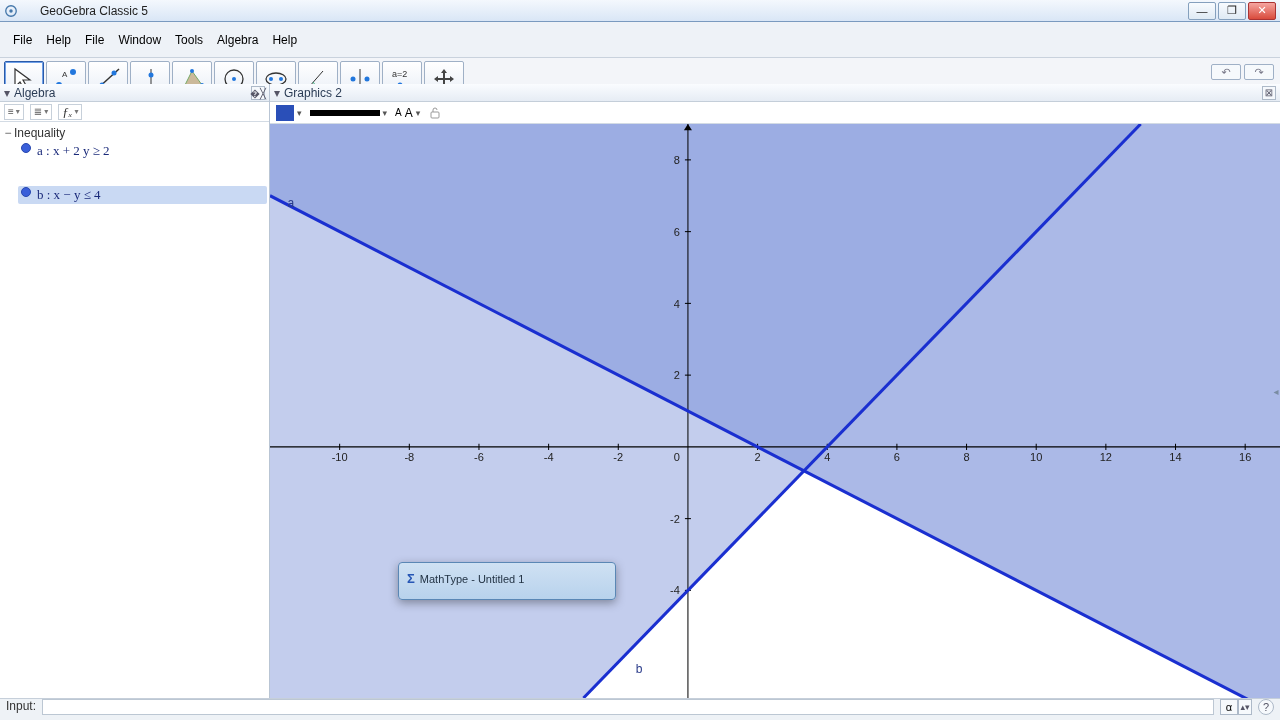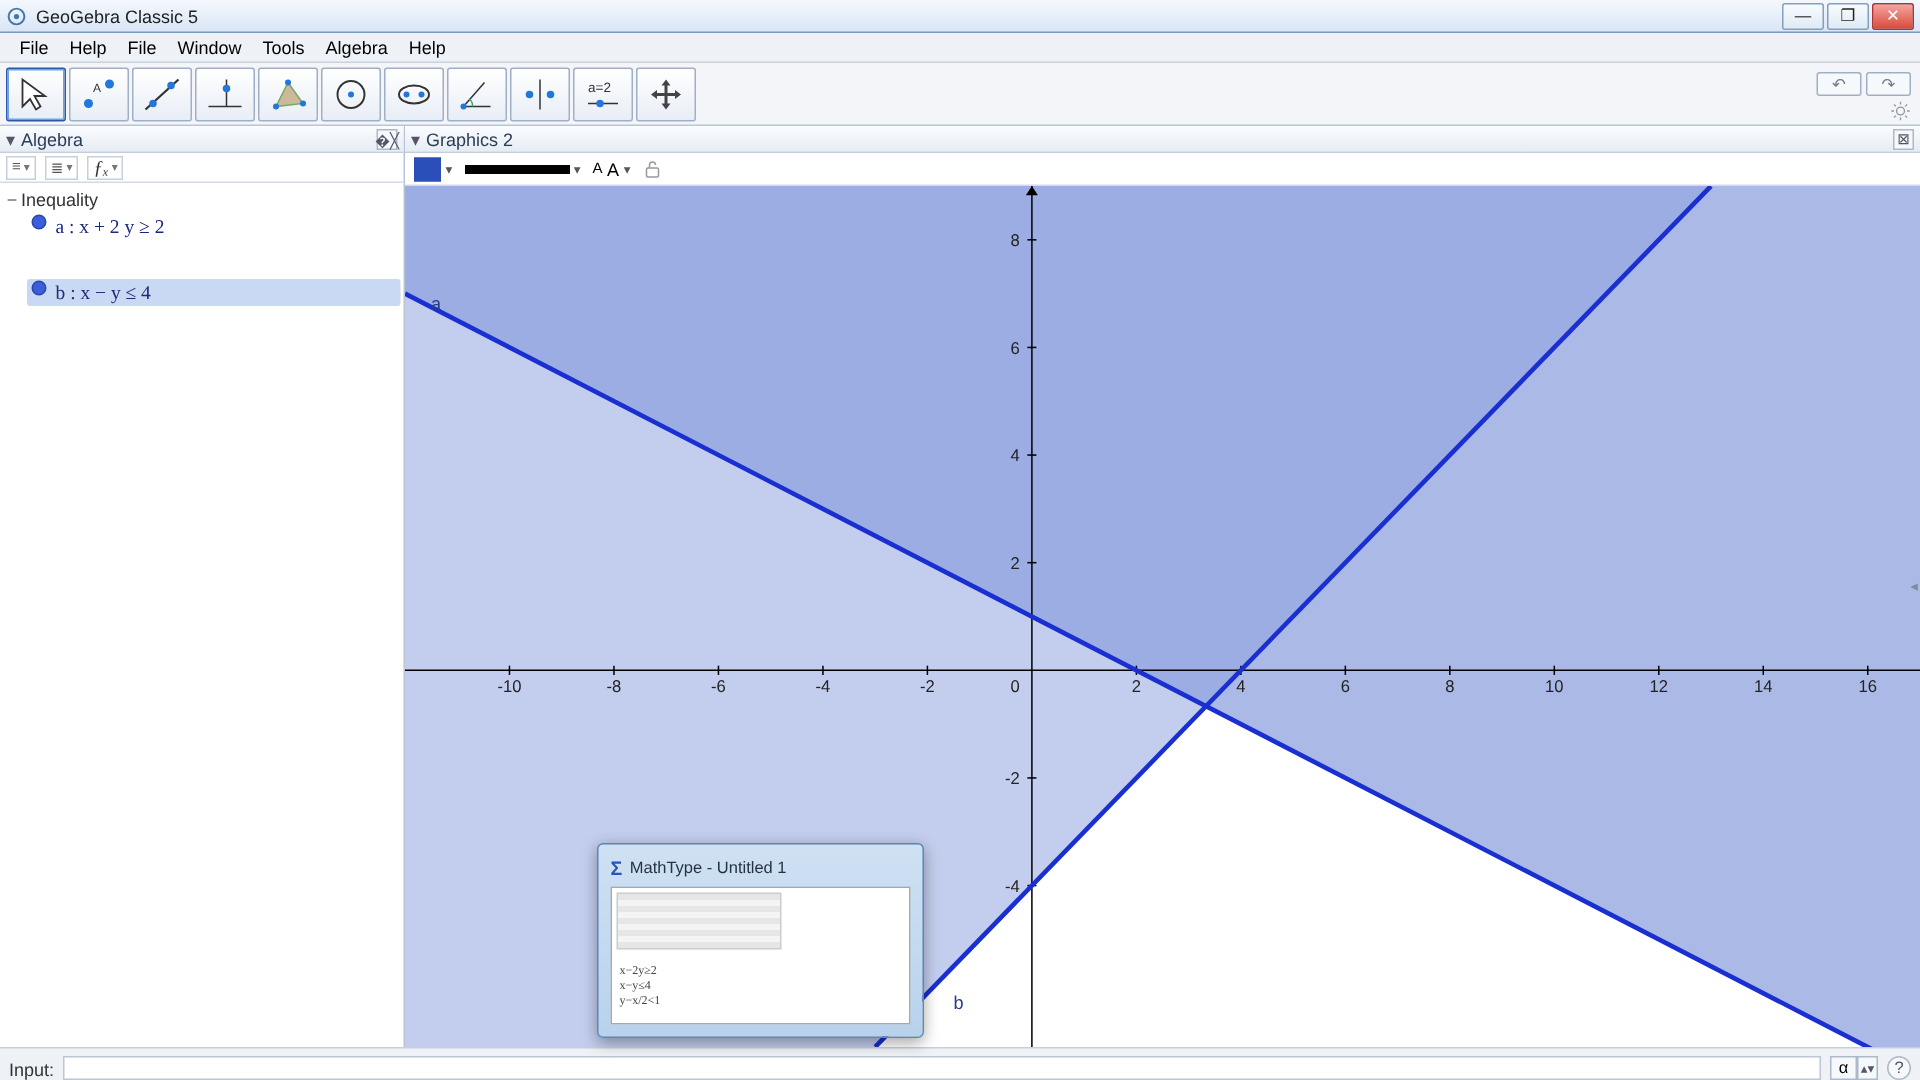--- a/index.html
+++ b/index.html
@@ -1,25 +1,25 @@
 <!DOCTYPE html>
 <html><head>
 <meta charset="utf-8">
 <style>
   * { box-sizing: border-box; margin: 0; padding: 0; font-family: "Segoe UI", Tahoma, sans-serif; }
   html, body { width: 1280px; height: 720px; overflow: hidden; background: #d2e0f0; }
   
   .titbar { height: 22px; background: linear-gradient(#f4f8fd,#d9e6f6); border-bottom:1px solid #7a9abf; display:flex; align-items:center; padding:0 4px; font-size:12px; color:#222;}
   .titbar .ico{width:14px;height:14px;margin-right:6px; color:#4a6;}
-  .titbar .title{flex:0 0 auto;}
+  .titbar .title{flex:0 0 auto;margin-left:16px;}
   .titbar .spacer{flex:1;}
   .winbtn{ width:28px;height:18px;border:1px solid #85a0bd; background:linear-gradient(#f8fbfe,#dfeaf4); margin-left:2px; display:flex;align-items:center;justify-content:center; font-size:11px; border-radius:2px;}
   .winbtn.close{background:linear-gradient(#f5a5a0,#d94b3c); color:#fff; border-color:#a33;}
   
-  .menubar{height:20px; background:#eef2f7; border-bottom:1px solid #c9d2dd; display:flex; align-items:center; padding:0 6px; font-size:12px;}
+  .menubar{height:36px; background:#eef2f7; border-bottom:1px solid #c9d2dd; display:flex; align-items:center; padding:0 6px; font-size:12px;}
   .menubar span{padding:2px 7px; cursor:default;}
   
   .toolbar{height:42px; background:#f3f5f9; border-bottom:1px solid #b9c5d4; display:flex; align-items:center; padding:3px 4px; position:relative;}
   .tbtn{width:40px;height:36px;border:1px solid #9fb0c6; background:linear-gradient(#ffffff,#e8eef6); margin-right:2px; border-radius:2px; display:flex; align-items:center; justify-content:center;}
   .tbtn.sel{border-color:#2a5aa8; box-shadow:inset 0 0 0 1px #6fa0e8;}
   .tbtn svg{width:30px;height:28px;}
   .toolbar .right{position:absolute; right:6px; top:6px; display:flex; align-items:center; gap:6px;}
   .urBtn{width:30px;height:16px;border:1px solid #9fb0c6;border-radius:2px;background:#f6f9fc;display:flex;align-items:center;justify-content:center;font-size:11px;color:#778;}
   .gear{width:14px;height:14px;color:#8a98a8;}
   
@@ -43,21 +43,21 @@
   .gphcol{flex:1; display:flex; flex-direction:column; position:relative; background:#fff;}
   .gtools{height:22px; border-bottom:1px solid #d3dbe4; display:flex; align-items:center; padding:0 6px; gap:8px;}
   .colorpick{width:18px;height:16px;border:2px solid #2a4fb8;background:#2a4fb8;}
   .ddarr{font-size:9px;color:#555;}
   .thickline{width:70px;height:6px;background:#000;}
   .aA{font-size:12px;}
   .lockico{width:14px;height:14px;color:#999;}
   .canvaswrap{flex:1; position:relative;}
   svg.plot{position:absolute; inset:0; width:100%; height:100%;}
   
-  .inputbar{position:absolute; left:0;right:0;bottom:0;height:22px;background:#eef2f6;border-top:1px solid #c6cfda; display:flex; align-items:flex-end; padding:0 6px; font-size:12px;}
+  .inputbar{position:absolute; left:0;right:0;bottom:0;height:22px;background:#eef2f6;border-top:1px solid #c6cfda; display:flex; align-items:flex-start; padding:0 6px; font-size:12px;}
   .inputbar input{flex:1; height:16px; border:1px solid #bcc7d3; background:#fff; margin:0 6px; padding:0 4px; font-size:12px;}
   .iblbl{color:#333;}
   .alphabtn{width:18px;height:16px;border:1px solid #adb9c8;background:#f6f9fc;font-size:11px;display:flex;align-items:center;justify-content:center;}
   .updn{width:14px;height:16px;border:1px solid #adb9c8;background:#f6f9fc;font-size:9px;display:flex;align-items:center;justify-content:center;color:#556;}
   .helpcirc{width:16px;height:16px;border:1px solid #adb9c8;border-radius:50%;background:#f6f9fc;font-size:11px;display:flex;align-items:center;justify-content:center;color:#556;margin-left:6px;}
   
   .preview{position:absolute; left:398px; top:562px; width:218px; border:1px solid #5a87b5; border-radius:4px; background:linear-gradient(#cfe1f3,#b8d2ec); padding:8px; box-shadow:0 3px 10px rgba(0,0,0,.35);}
   .preview .pvtitle{display:flex;align-items:center;font-size:11px;color:#234; margin-bottom:5px;}
   .preview .sigma{color:#2656b5;font-weight:bold; font-size:13px;margin-right:5px;}
   .preview .thumb{height:92px;background:#fff;border:1px solid #9ab; position:relative; overflow:hidden;}
@@ -304,19 +304,13 @@
   <div class="alphabtn">α</div>
   <div class="updn">▴▾</div>
   <div class="helpcirc">?</div>
 </div>
 
 <div class="preview">
   <div class="pvtitle">
     <span class="sigma">Σ</span>
     <span>MathType - Untitled 1</span>
   </div>
-  <div class="thumb">
-    <div class="tb"></div>
-    <span class="ln" style="top:50px;">x−2y≥2</span>
-    <span class="ln" style="top:60px;">x−y≤4</span>
-    <span class="ln" style="top:70px;">y−x/2&lt;1</span>
-  </div>
 </div>
 
 </body></html>

